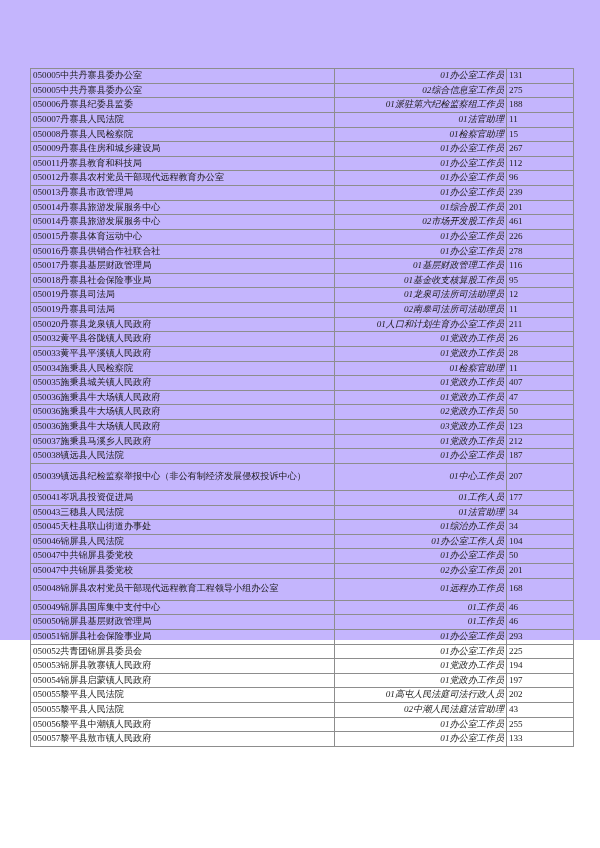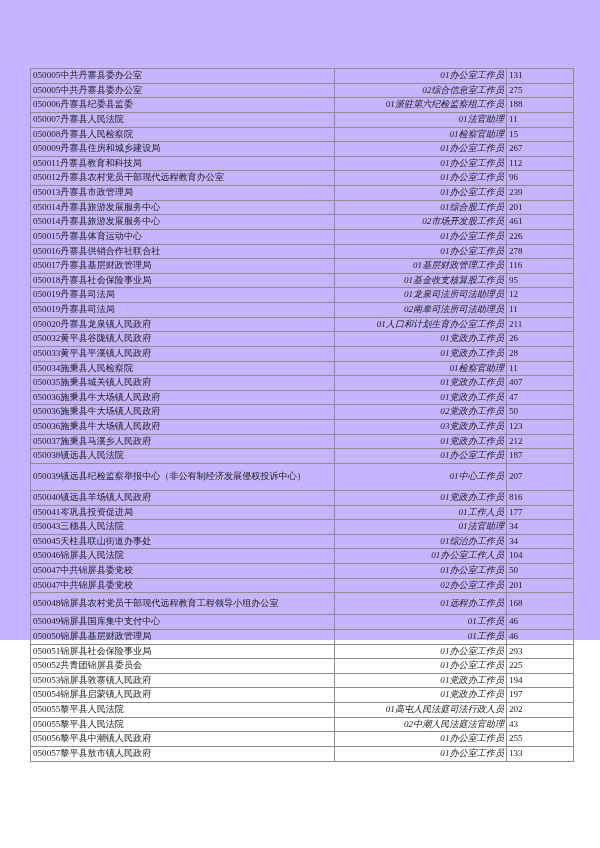--- a/index.html
+++ b/index.html
@@ -194,25 +194,20 @@
           <td class="unit">050038镇远县人民法院</td>
           <td class="post">01办公室工作员</td>
           <td class="count">187</td>
         </tr>
         <tr class="tall">
           <td class="unit">050039镇远县纪检监察举报中心（非公有制经济发展侵权投诉中心）</td>
           <td class="post">01中心工作员</td>
           <td class="count">207</td>
         </tr>
         <tr>
-          <td class="unit">050040镇远县羊场镇人民政府</td>
-          <td class="post">01党政办工作员</td>
-          <td class="count">816</td>
-        </tr>
-        <tr>
           <td class="unit">050041岑巩县投资促进局</td>
           <td class="post">01工作人员</td>
           <td class="count">177</td>
         </tr>
         <tr>
           <td class="unit">050043三穗县人民法院</td>
           <td class="post">01法官助理</td>
           <td class="count">34</td>
         </tr>
         <tr>

